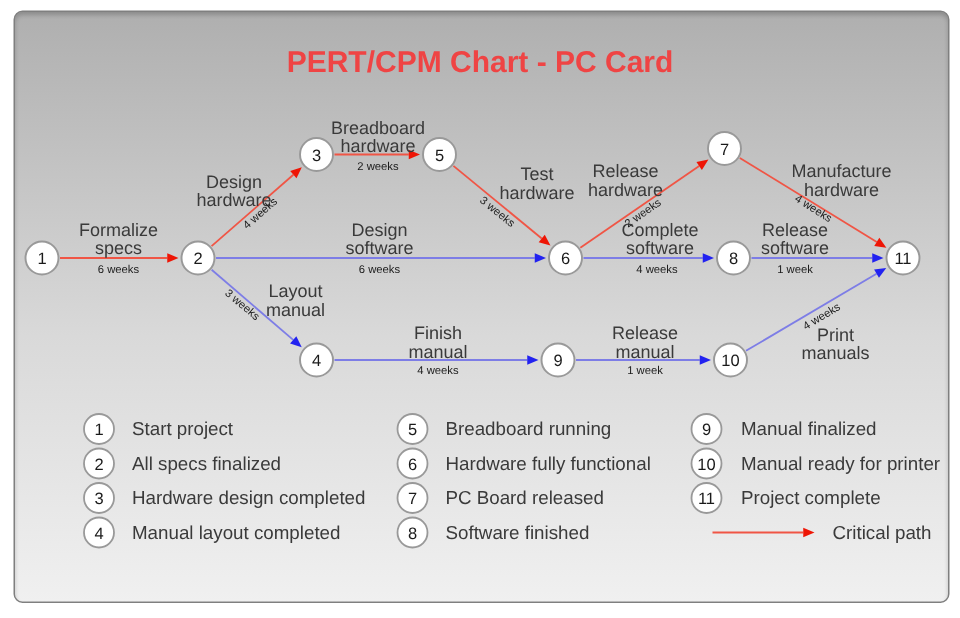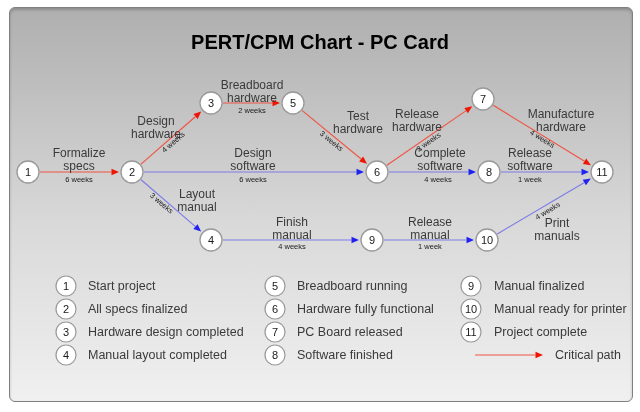--- a/index.html
+++ b/index.html
@@ -3,21 +3,21 @@
 <meta charset="utf-8">
 <style>
   html,body{margin:0;padding:0;background:#ffffff;}
   #stage{position:relative;width:640px;height:412px;background:#ffffff;
          font-family:"Liberation Sans",sans-serif;overflow:hidden;}
   #panel{position:absolute;left:9px;top:7px;width:622px;height:393px;
          border:1px solid #7f7f7f;border-radius:6px;
          background:linear-gradient(180deg,#afafaf 0%,#d9d9d9 55%,#f0f0f0 100%);
          box-shadow:inset 0 2px 3px rgba(0,0,0,0.20);}
   #title{position:absolute;left:0;top:31px;width:640px;text-align:center;
-         font-size:20px;font-weight:bold;color:#000000;}
+         font-size:20px;font-weight:bold;color:#ef4444;}
   #diagram{position:absolute;left:0;top:0;width:640px;height:412px;}
   text.lbl{font:12px "Liberation Sans",sans-serif;fill:#3a3a3a;}
   text.wks{font:7.5px "Liberation Sans",sans-serif;fill:#1a1a1a;}
   text.num{font:11px "Liberation Sans",sans-serif;fill:#1a1a1a;}
   text.leg{font:12.5px "Liberation Sans",sans-serif;fill:#3a3a3a;}
 </style>
 </head>
 <body>
 
 <div id="stage">

